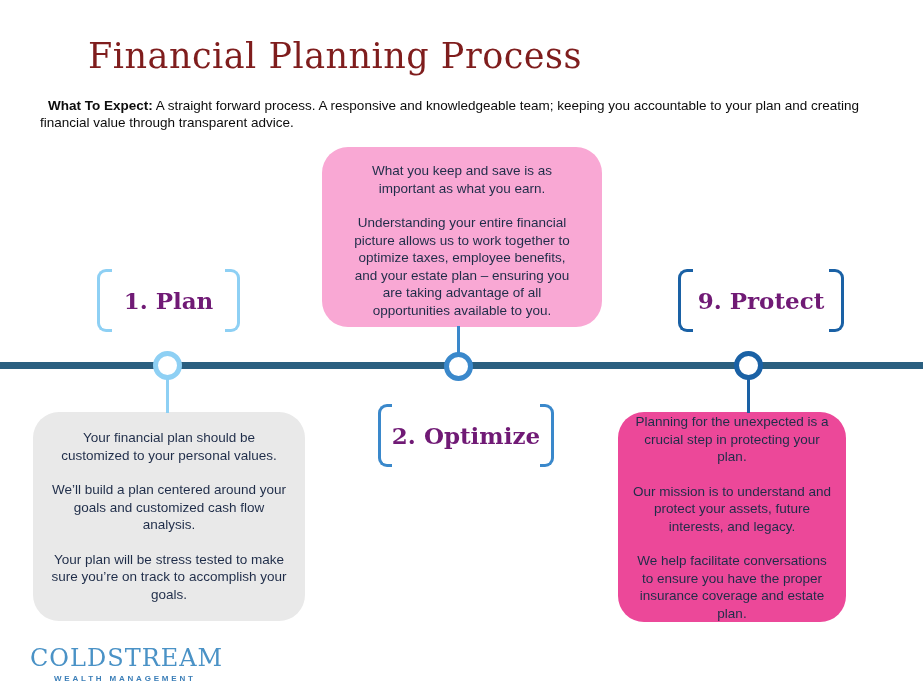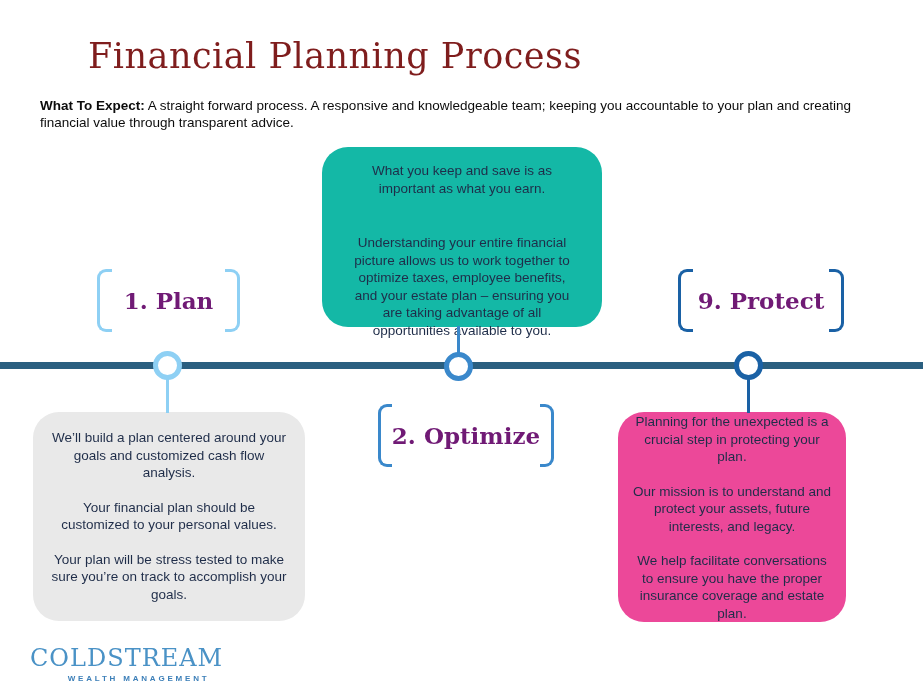--- a/index.html
+++ b/index.html
@@ -25,21 +25,21 @@
     margin-left: 48px;
   }
   .intro {
     position: absolute;
     left: 40px; top: 97px;
     width: 848px;
     font-size: 13.5px;
     line-height: 17px;
     color: #0c0c0c;
   }
-  .intro b { font-weight: bold; }
+  .intro b { font-weight: bold; margin-left: 8px; }
 
   
   .timeline-bar {
     position: absolute;
     left: 0; right: 0;
     top: 362px; height: 7px;
     background: #2a5f80;
   }
   .node {
     position: absolute;
@@ -102,40 +102,39 @@
     font-size: 13.5px;
     line-height: 17.5px;
     text-align: center;
     display: flex;
     flex-direction: column;
     justify-content: flex-start;
     z-index: 1;
   }
   .info-box p { margin: 0 0 17px 0; }
   .info-box p:last-child { margin-bottom: 0; }
-  .box-2 { left: 322px; top: 147px; width: 280px; height: 180px; background: #14b8a6; padding: 15px 31px; gap: 20px; }
+  .box-2 { left: 322px; top: 147px; width: 280px; height: 180px; background: #f9a8d4; padding: 15px 31px; }
   .box-1 { left: 33px;  top: 412px; width: 272px; height: 209px; background: #e9e9e9; padding: 17px 14px; }
   .box-3 { left: 618px; top: 412px; width: 228px; height: 210px; background: #ec4899; padding: 1px 14px; }
 
   
   .logo { position: absolute; left: 30px; top: 644px; }
   .logo-name {
     font-family: "DejaVu Serif", serif;
     font-size: 24px;
     letter-spacing: 1px;
     color: #4a92c6;
   }
   .logo-tagline {
     margin-left: 24px;
     margin-top: 2px;
     font-size: 8px;
     font-weight: bold;
     letter-spacing: 2.8px;
     color: #3c7fb8;
-    text-align: center;
   }
 </style>
 </head>
 <body>
 
 <div class="canvas">
 
   <h1 class="title">Financial Planning Process</h1>
   <p class="intro"><b>What To Expect:</b><span> A straight forward process. A responsive and knowledgeable team; keeping you accountable to your plan and creating financial value through transparent advice.</span></p>
 
@@ -162,22 +161,22 @@
 
   <div class="timeline-bar"></div>
   <div class="stem stem-1"></div>
   <div class="stem stem-2"></div>
   <div class="stem stem-3"></div>
   <div class="node node-1"></div>
   <div class="node node-2"></div>
   <div class="node node-3"></div>
 
   <div class="info-box box-1">
+    <p>Your financial plan should be customized to your personal values.</p>
     <p>We’ll build a plan centered around your goals and customized cash flow analysis.</p>
-    <p>Your financial plan should be customized to your personal values.</p>
     <p>Your plan will be stress tested to make sure you’re on track to accomplish your goals.</p>
   </div>
 
   <div class="info-box box-3">
     <p>Planning for the unexpected is a crucial step in protecting your plan.</p>
     <p>Our mission is to understand and protect your assets, future interests, and legacy.</p>
     <p>We help facilitate conversations to ensure you have the proper insurance coverage and estate plan.</p>
   </div>
 
   <div class="logo">

